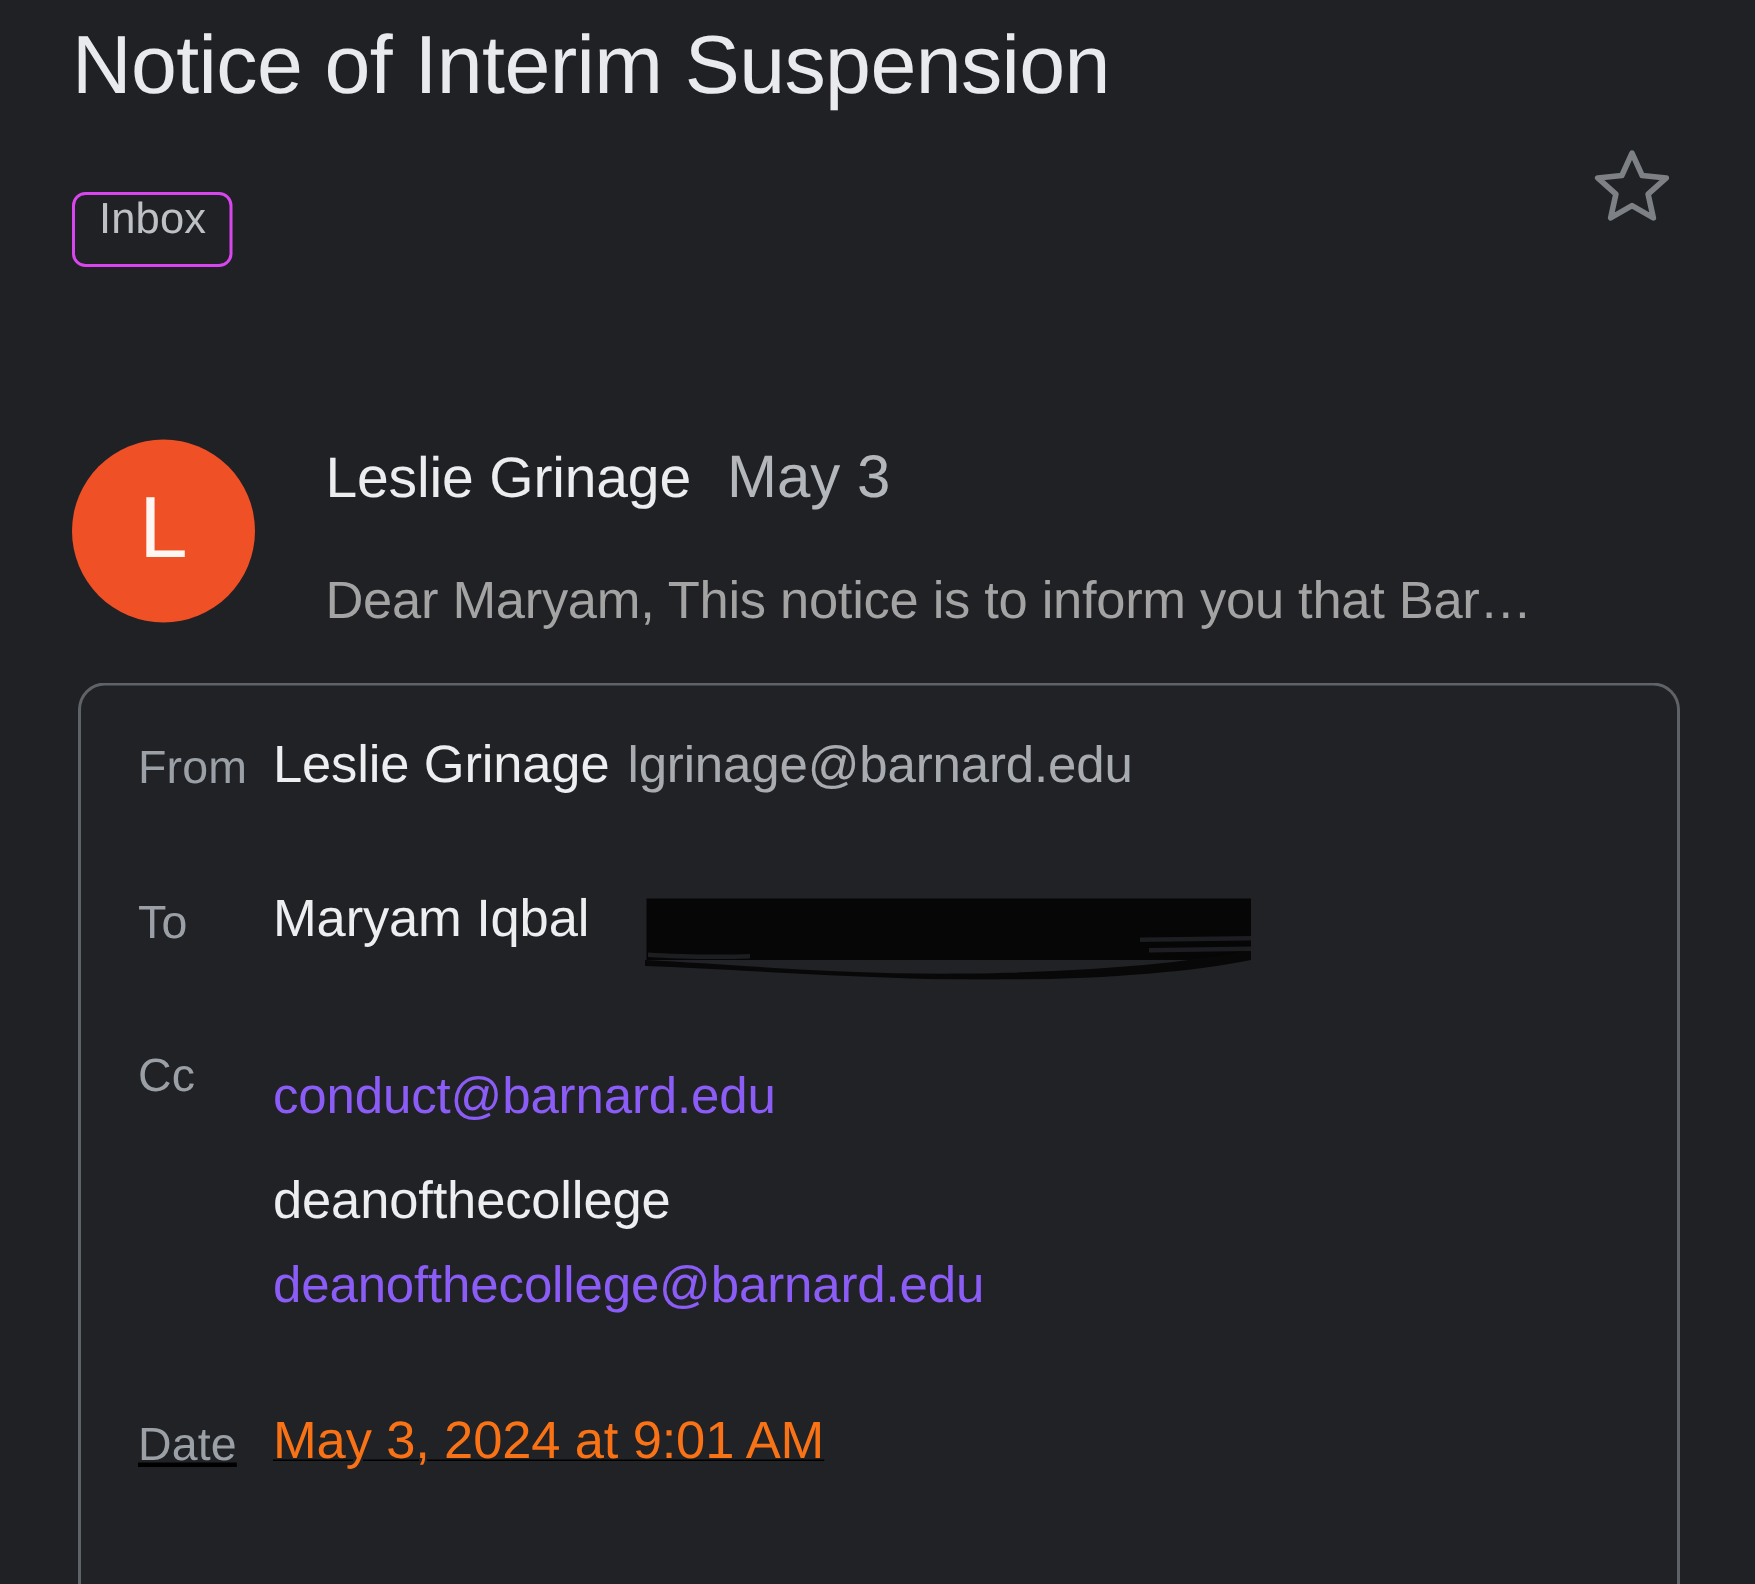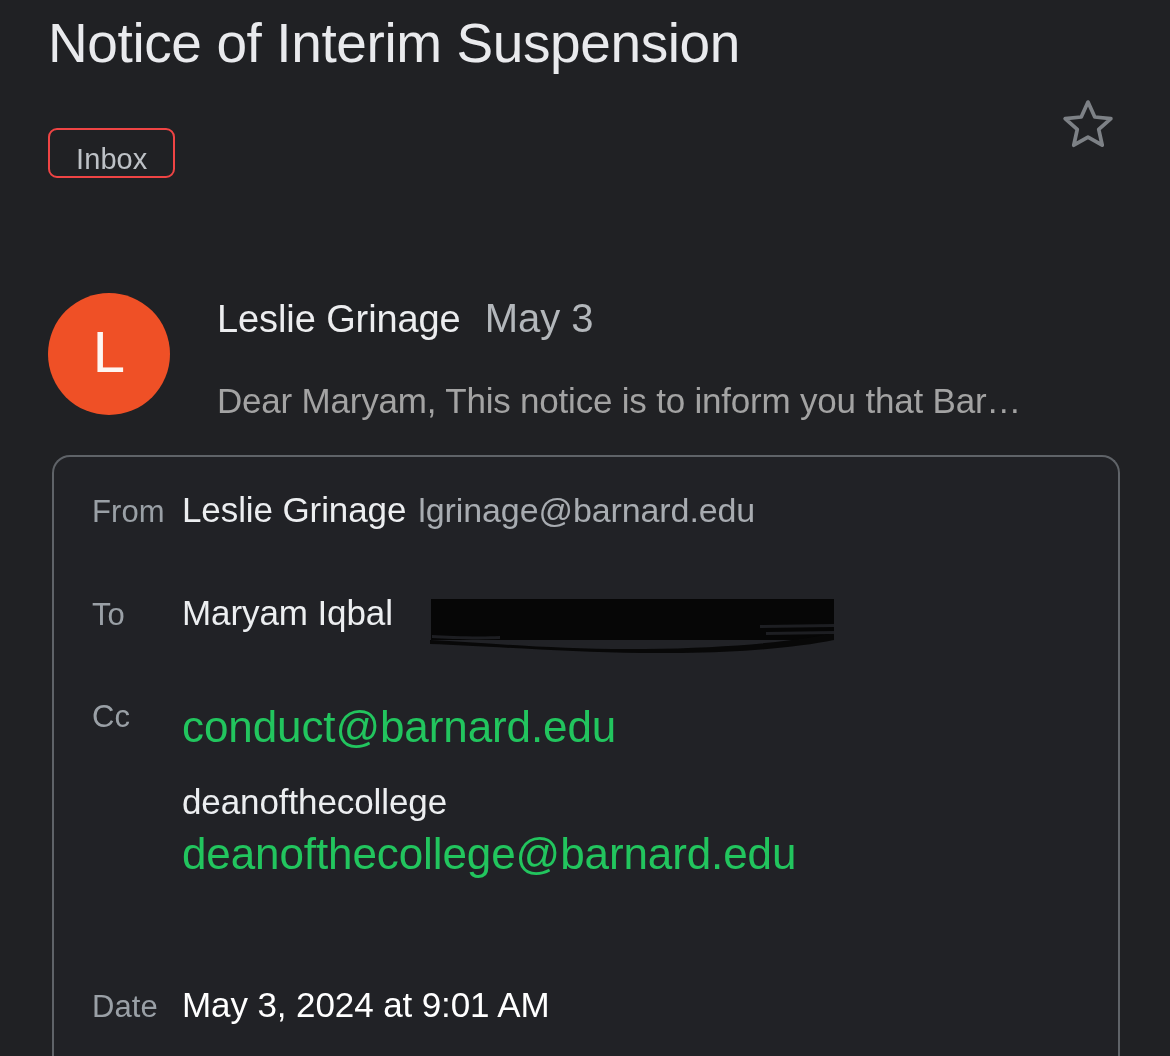--- a/index.html
+++ b/index.html
@@ -34,23 +34,23 @@
     color: #e9eaed;
     white-space: nowrap;
   }
   .label-chip {
     position: absolute;
     left: 48px;
     top: 128px;
     height: 50px;
     box-sizing: border-box;
     display: flex;
-    align-items: flex-end;
-    padding: 0 26px;
-    border: 2px solid #ef4444;
+    align-items: flex-start;
+    padding: 0 16px;
+    border: 2px solid #d946ef;
     border-radius: 9px;
     font-size: 29px;
     color: #bdc1c6;
     letter-spacing: 0.1px;
     background: transparent;
   }
   .star-button {
     position: absolute;
     left: 1057px;
     top: 93px;
@@ -136,21 +136,21 @@
   }
   .detail-row {
     position: absolute;
     left: 0;
     width: 100%;
     display: flex;
   }
   .row-from  { top: 33px; }
   .row-to    { top: 136px; }
   .row-cc    { top: 238px; }
-  .row-date  { top: 528px; }
+  .row-date  { top: 484px; text-decoration: underline; }
 
   .row-label {
     width: 128px;
     flex: 0 0 128px;
     padding-left: 38px;
     box-sizing: border-box;
     font-size: 31px;
     color: #9aa0a6;
     letter-spacing: 0.1px;
     padding-top: 4px;
@@ -171,30 +171,30 @@
     letter-spacing: -0.1px;
   }
   .rv-email {
     font-size: 34px;
     color: #a8acb1;
     letter-spacing: -0.1px;
   }
   .rv-line .rv-email { margin-left: 12px; }
   .rv-email-block {
     display: block;
-    font-size: 44px;
-    color: #22c55e;
-    letter-spacing: -0.1px;
-    margin-top: 7px;
+    font-size: 34px;
+    color: #8b5cf6;
+    letter-spacing: -0.1px;
+    margin-top: 17px;
     white-space: nowrap;
   }
   .cc-entry + .cc-entry { margin-top: 30px; }
   .rv-date {
     font-size: 35px;
-    color: #ffffff;
+    color: #f97316;
     letter-spacing: -0.1px;
     white-space: nowrap;
   }
 
   
   .redaction {
     position: absolute;
     left: 248px;
     top: 2px;
     width: 405px;

